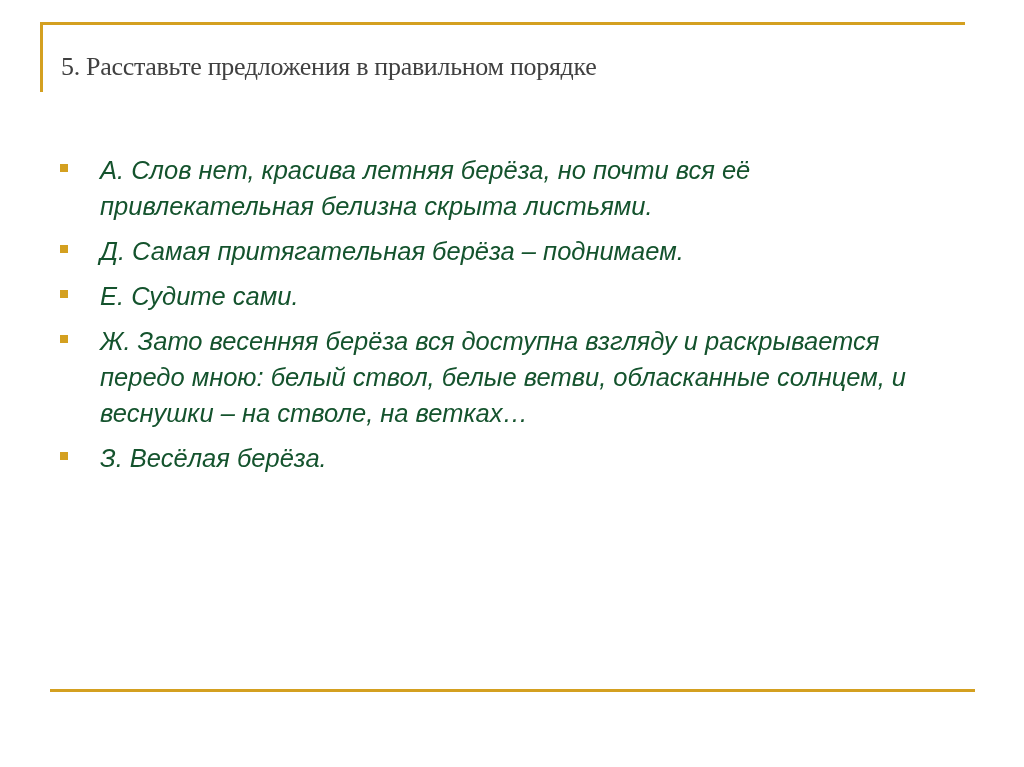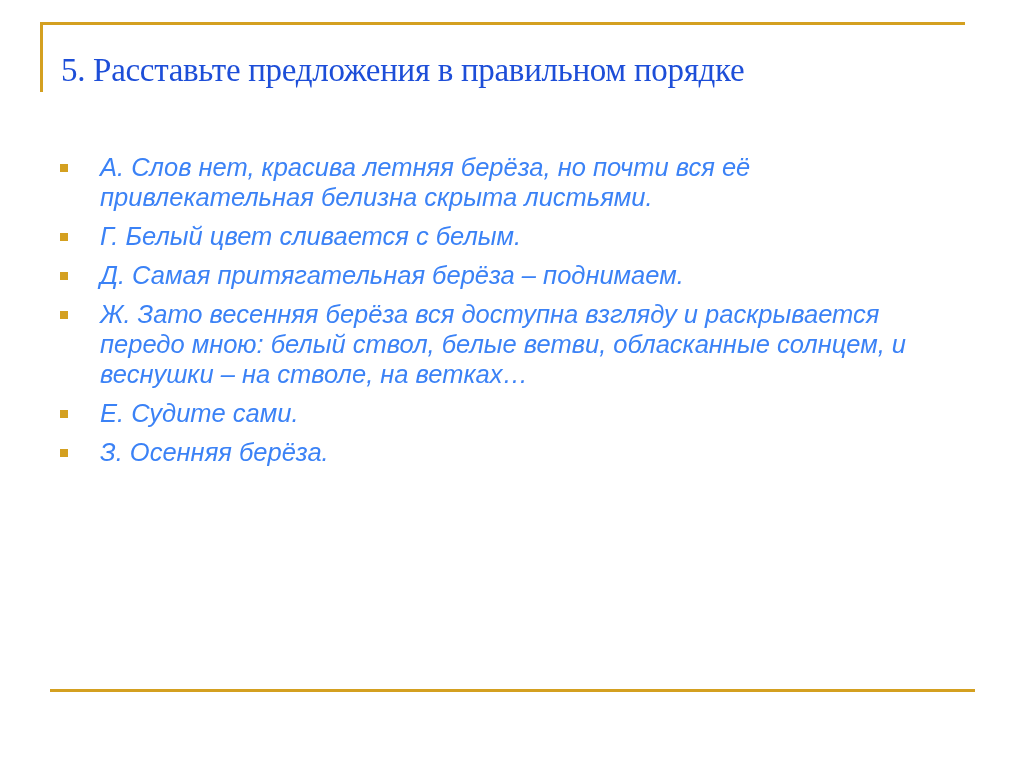--- a/index.html
+++ b/index.html
@@ -1,34 +1,34 @@
 <!DOCTYPE html>
 <html><head>
   <meta charset="utf-8">
   <style>
     html, body { margin:0; padding:0; }
     body { width:1024px; height:767px; background:#ffffff; position:relative; overflow:hidden; }
     .top-rule { position:absolute; left:40px; top:22px; width:925px; height:3px; background:#d4a020; }
     .left-rule { position:absolute; left:40px; top:22px; width:3px; height:70px; background:#d4a020; }
     .bottom-rule { position:absolute; left:50px; top:689px; width:925px; height:3px; background:#d4a020; }
-    .title { position:absolute; left:61px; top:52px; font-family:"DejaVu Serif","Liberation Serif",serif; font-size:33px; color:#1d4ed8; white-space:nowrap; letter-spacing:-0.3px; font-family:"Liberation Serif", serif; }
+    .title { position:absolute; left:61px; top:52px; font-family:"DejaVu Serif","Liberation Serif",serif; font-size:26px; color:#404040; white-space:nowrap; letter-spacing:-0.3px; font-family:"Liberation Serif", serif; }
     .list { position:absolute; left:60px; top:152px; width:900px; margin:0; padding:0; list-style:none; }
-    .item { position:relative; padding-left:40px; font-family:"Liberation Sans", sans-serif; font-style:italic; font-size:25.5px; line-height:30px; color:#3b82f6; margin-bottom:9px; }
+    .item { position:relative; padding-left:40px; font-family:"Liberation Sans", sans-serif; font-style:italic; font-size:25.5px; line-height:36px; color:#14532d; margin-bottom:9px; }
     .bullet { position:absolute; left:0; top:12px; width:8px; height:8px; background:#d4a020; }
   </style>
 </head>
 <body>
 
 <div class="top-rule"></div>
 <div class="left-rule"></div>
 
 <div class="title">5. Расставьте предложения в правильном порядке</div>
 
 <ul class="list">
   <li class="item"><span class="bullet"></span><span>А. Слов нет, красива летняя берёза, но почти вся её привлекательная белизна скрыта листьями.</span></li>
-  <li class="item"><span class="bullet"></span><span>Г. Белый цвет сливается с белым.</span></li>
+  <li class="item"><span class="bullet"></span></li>
   <li class="item"><span class="bullet"></span><span>Д. Самая притягательная берёза – поднимаем.</span></li>
+  <li class="item"><span class="bullet"></span><span>Е. Судите сами.</span></li>
   <li class="item"><span class="bullet"></span><span>Ж. Зато весенняя берёза вся доступна взгляду и раскрывается передо мною: белый ствол, белые ветви, обласканные солнцем, и веснушки – на стволе, на ветках…</span></li>
-  <li class="item"><span class="bullet"></span><span>Е. Судите сами.</span></li>
-  <li class="item"><span class="bullet"></span><span>З. Осенняя берёза.</span></li>
+  <li class="item"><span class="bullet"></span><span>З. Весёлая берёза.</span></li>
 </ul>
 
 <div class="bottom-rule"></div>
 
 </body></html>

